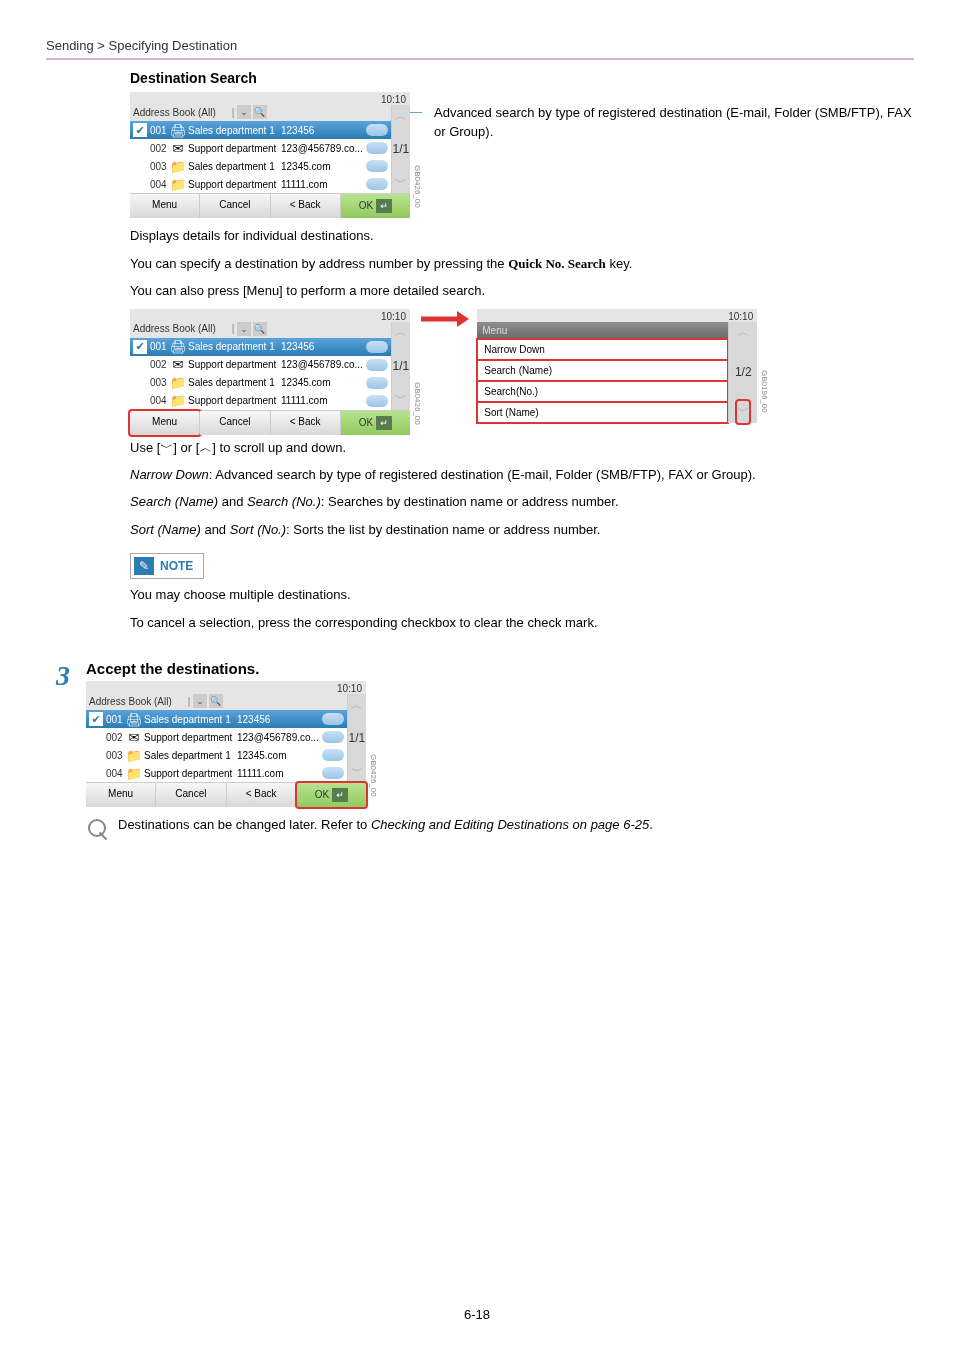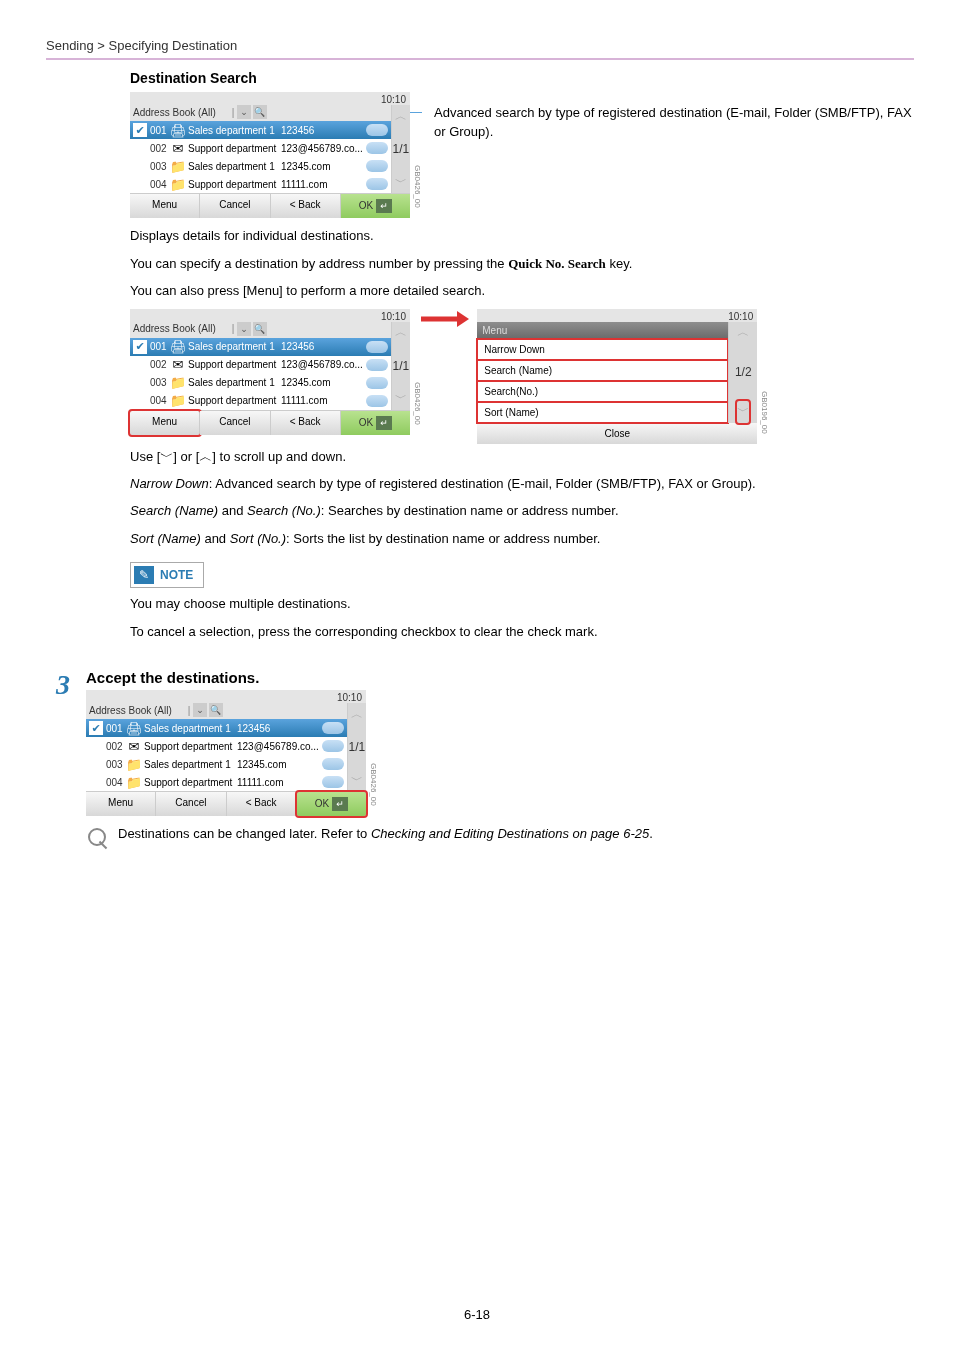--- a/index.html
+++ b/index.html
@@ -559,21 +559,20 @@
             <div class="menu-item red-outline">Search (Name)</div>
             <div class="menu-item red-outline">Search(No.)</div>
             <div class="menu-item red-outline">Sort (Name)</div>
           </div>
           <div class="panel-scroll">
             <div class="scroll-arrow">︿</div>
             <div class="scroll-page">1/2</div>
             <div class="scroll-arrow redbox">﹀</div>
           </div>
         </div>
-        <div class="menu-close">Close</div>
         <span class="vertical-sidecode">GB0196_00</span>
       </div>
     </div>
 
     <div class="scroll-caption">
       <span>Use [</span><span>﹀</span><span>] or [</span><span>︿</span><span>] to scroll up and down.</span>
     </div>
 
     <div class="body-text">
       <i>Narrow Down</i><span>: Advanced search by type of registered destination (E-mail, Folder (SMB/FTP), FAX or Group).</span>

